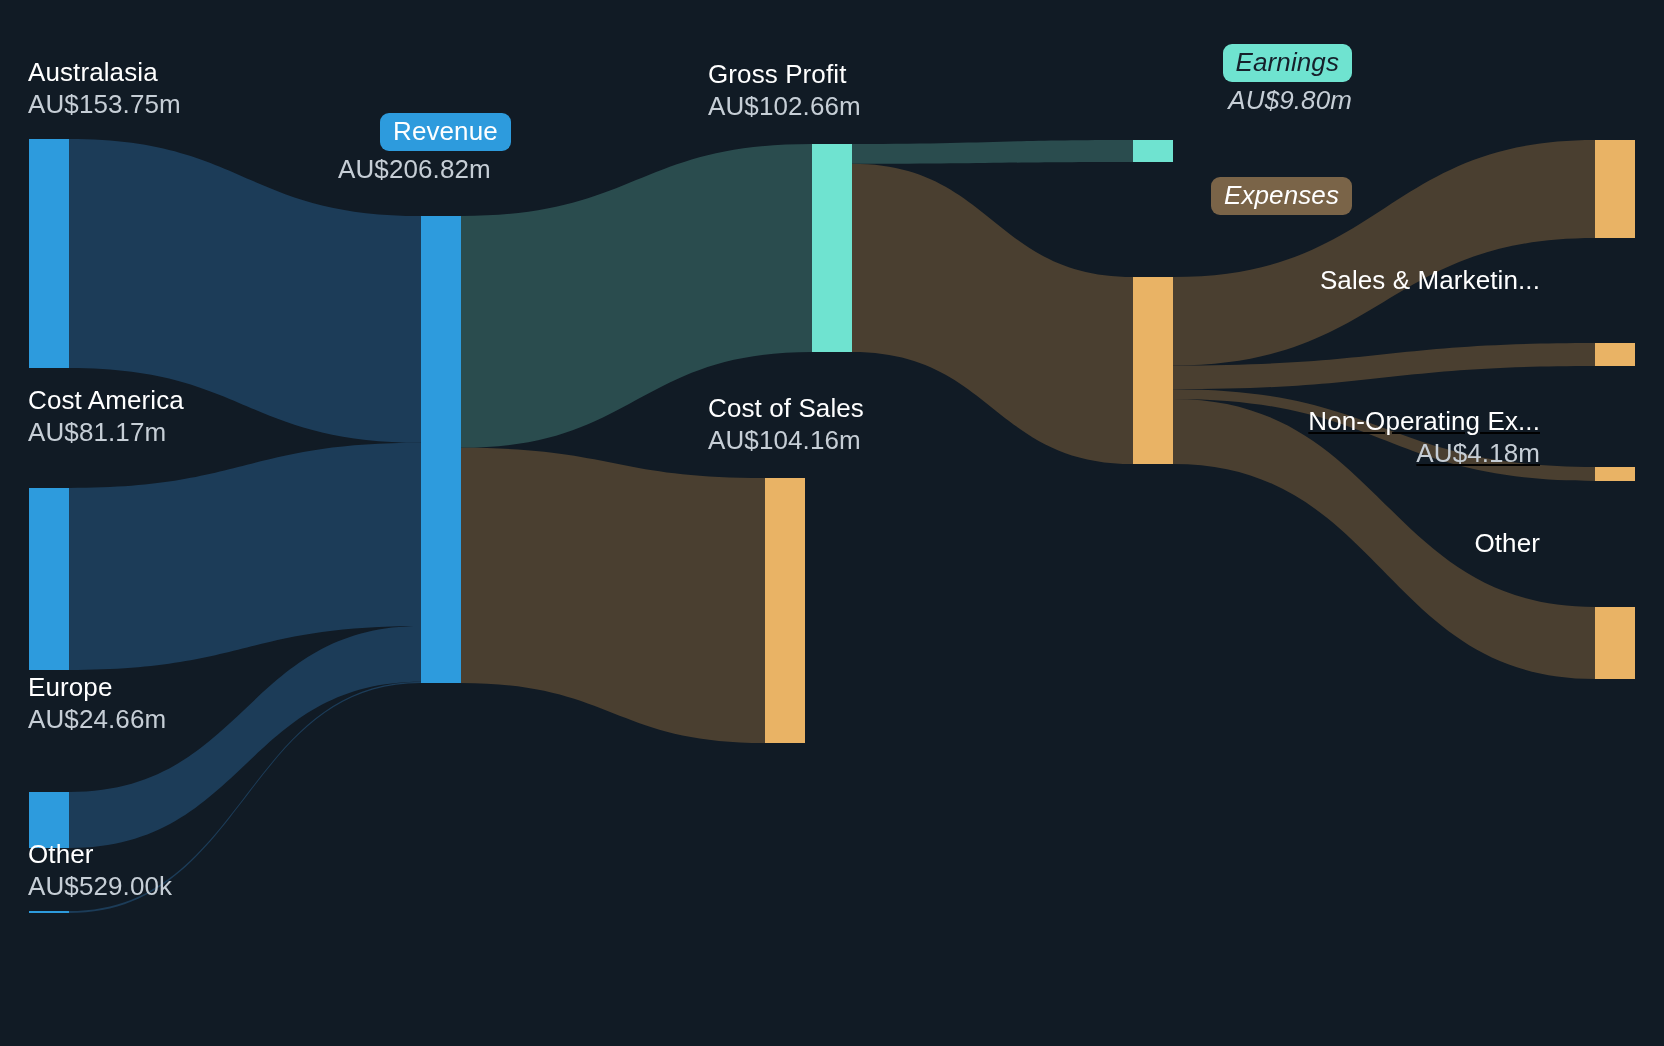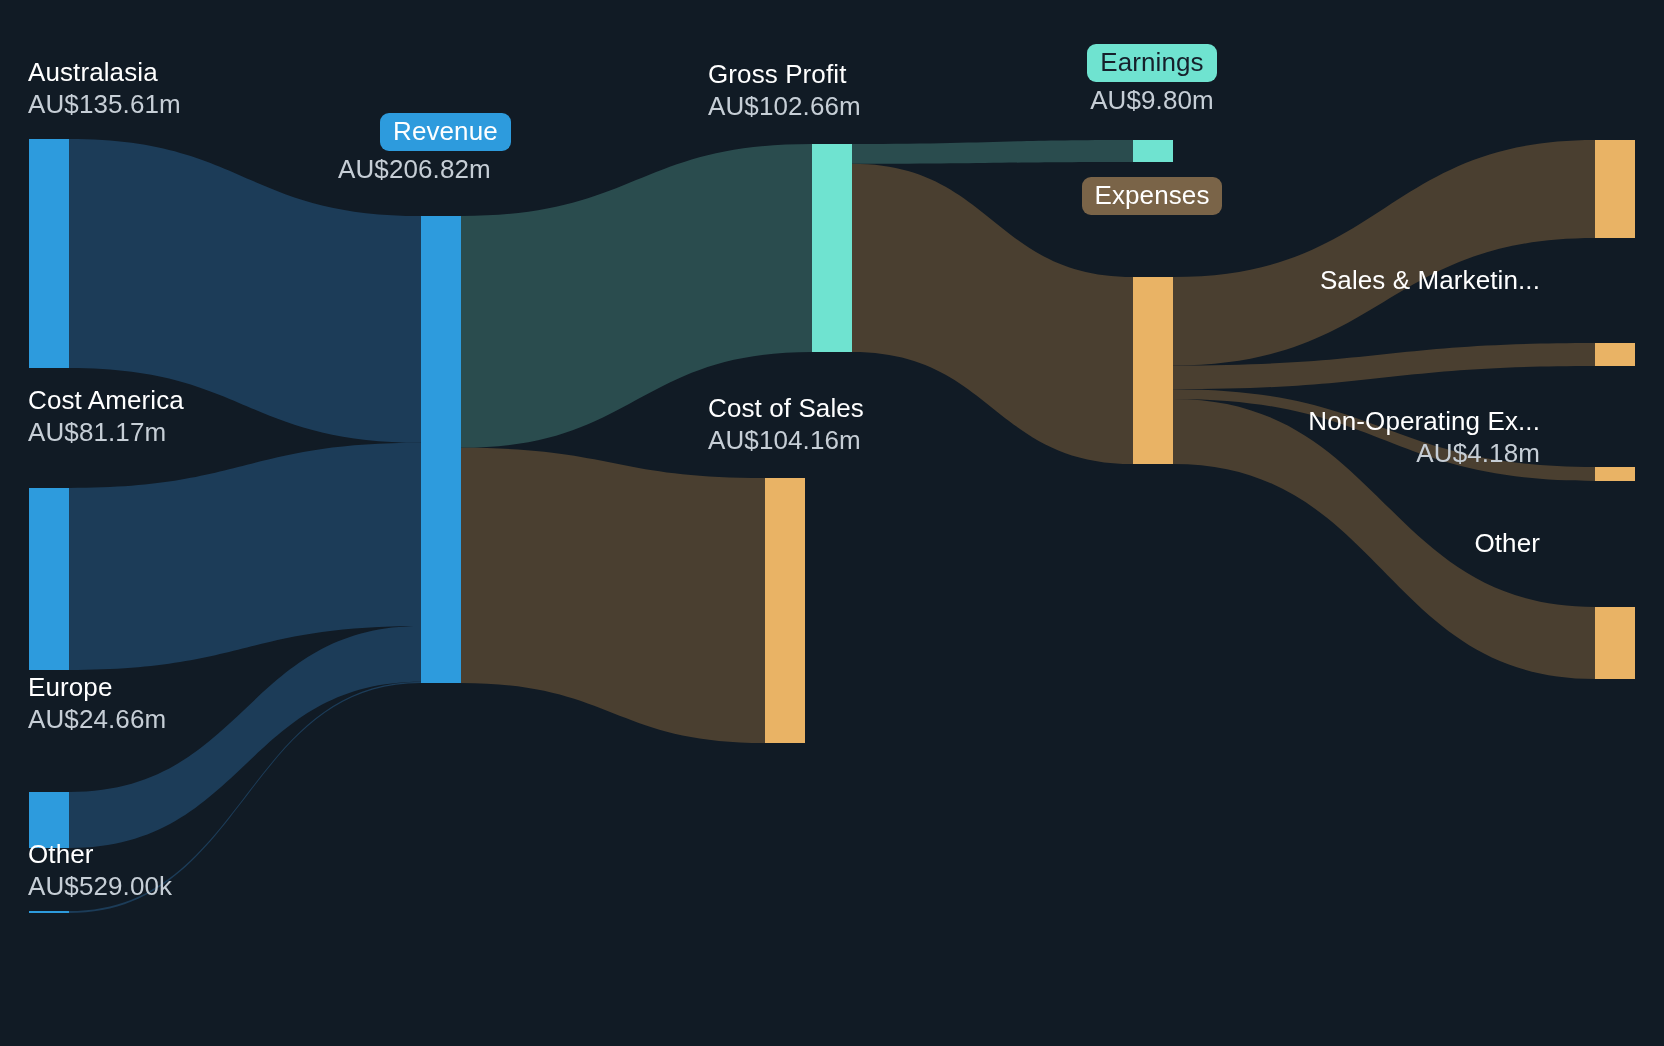--- a/index.html
+++ b/index.html
@@ -48,21 +48,22 @@
   .node-label.right {
     text-align: right;
   }
   .badge-label .nm {
     display: inline-block;
     border-radius: 9px;
     padding: 4px 13px 6px 13px;
     font-size: 26px;
   }
   .badge-label.center {
-    text-align: center;
+    text-align: right;
+    font-style: italic;
   }
 </style>
 </head>
 <body>
 
 <div id="stage">
   <svg id="sankey" viewBox="0 0 1664 1046" preserveAspectRatio="none" shape-rendering="geometricPrecision">
     <rect x="0" y="0" width="1664" height="1046" fill="#111b25"></rect>
     <g id="links-layer">
         <path d="M69,139C245,139 245,216 421,216L421,442.8388937240112C245,442.8388937240112 245,368 69,368Z" fill="#1c3c58" stroke="none"></path>
@@ -90,21 +91,21 @@
         <rect x="1133" y="277" width="40" height="187" fill="#e9b365"></rect>
         <rect x="1595" y="140" width="40" height="98" fill="#e9b365"></rect>
         <rect x="1595" y="343" width="40" height="23" fill="#e9b365"></rect>
         <rect x="1595" y="467" width="40" height="14" fill="#e9b365"></rect>
         <rect x="1595" y="607" width="40" height="72" fill="#e9b365"></rect>
       </g>
   </svg>
   <div id="labels-layer">
       <div class="node-label" style="top: 58px; left: 28px;">
         <span class="nm">Australasia</span>
-        <span class="val">AU$135.61m</span>
+        <span class="val">AU$153.75m</span>
       </div>
       <div class="node-label" style="top: 386px; left: 28px;">
         <span class="nm">Cost America</span>
         <span class="val">AU$81.17m</span>
       </div>
       <div class="node-label" style="top: 673px; left: 28px;">
         <span class="nm">Europe</span>
         <span class="val">AU$24.66m</span>
       </div>
       <div class="node-label" style="top: 840px; left: 28px;">
@@ -120,21 +121,21 @@
         <span class="nm">Cost of Sales</span>
         <span class="val">AU$104.16m</span>
       </div>
       <div class="node-label badge-label center" style="top: 44px; left: 952px; width: 400px;"><span class="nm" style="background: rgb(111, 227, 208); color: rgb(22, 32, 43);">Earnings</span><span class="val">AU$9.80m</span></div>
       <div class="node-label badge-label center" style="top: 177px; left: 952px; width: 400px;"><span class="nm" style="background: rgb(122, 100, 72); color: rgb(255, 255, 255);">Expenses</span></div>
       <div class="node-label right" style="top: 58px; left: 0px; width: 1540px;">
       </div>
       <div class="node-label right" style="top: 266px; left: 0px; width: 1540px;">
         <span class="nm">Sales &amp; Marketin...</span>
       </div>
-      <div class="node-label right" style="top: 407px; left: 0px; width: 1540px;">
+      <div class="node-label right" style="top: 407px; left: 0px; width: 1540px; text-decoration: underline;">
         <span class="nm">Non-Operating Ex...</span>
         <span class="val">AU$4.18m</span>
       </div>
       <div class="node-label right" style="top: 529px; left: 0px; width: 1540px;">
         <span class="nm">Other</span>
       </div>
     </div>
 </div>
 
 </body></html>

